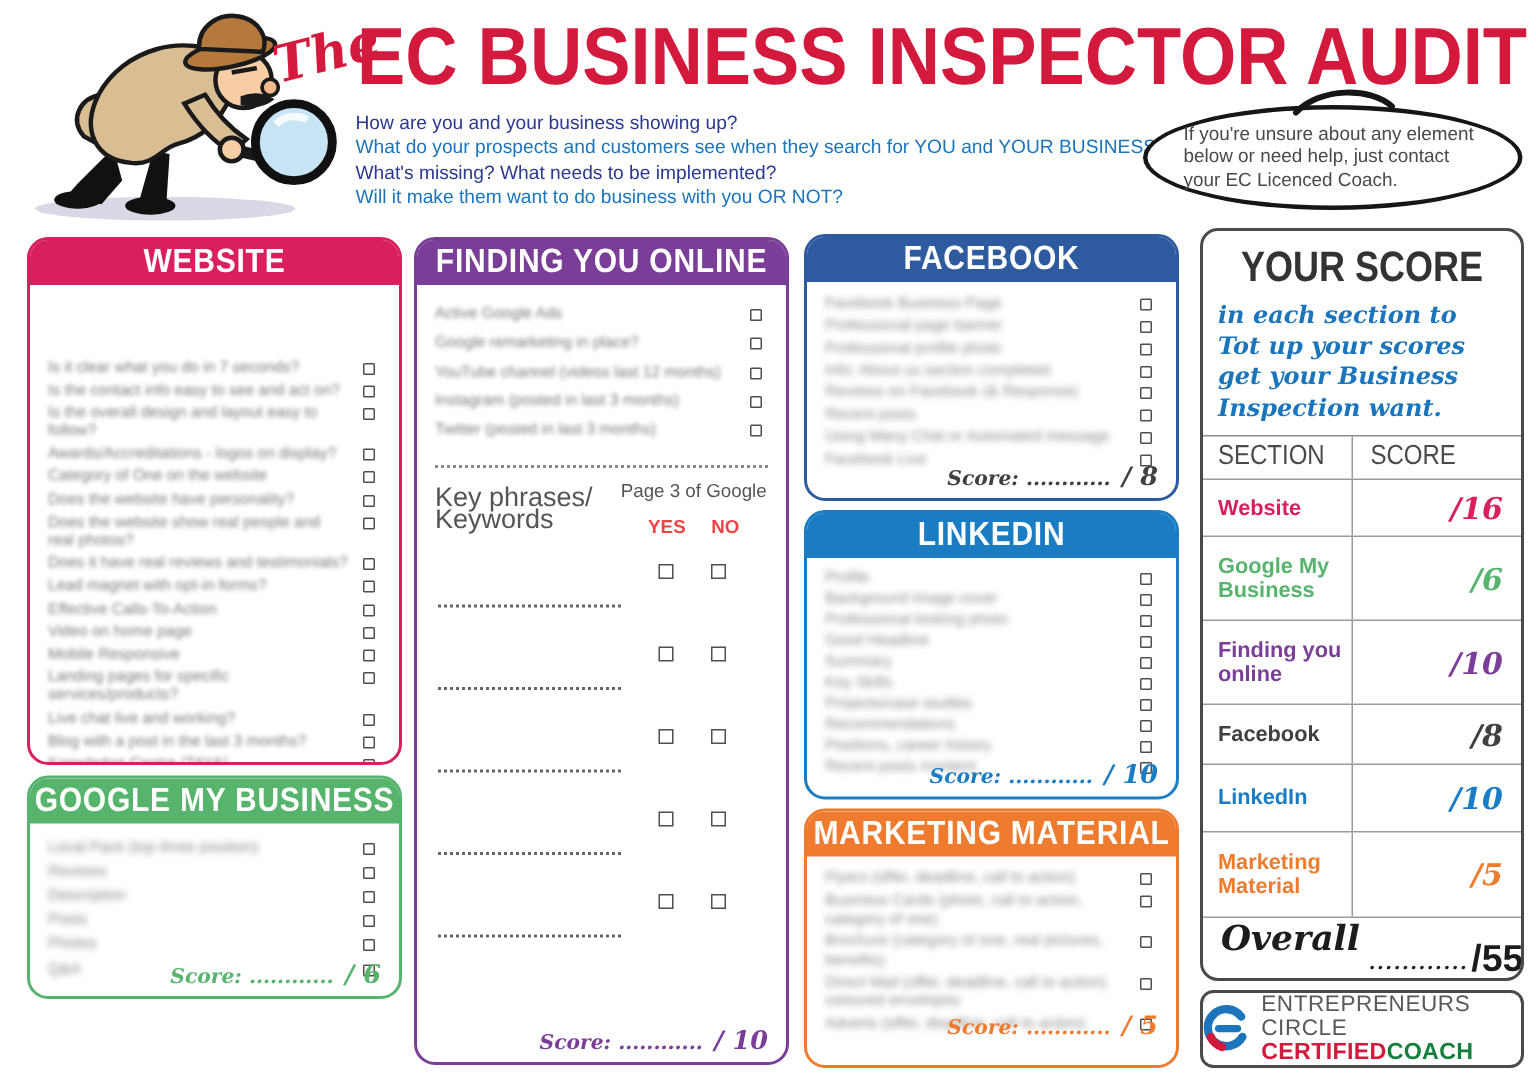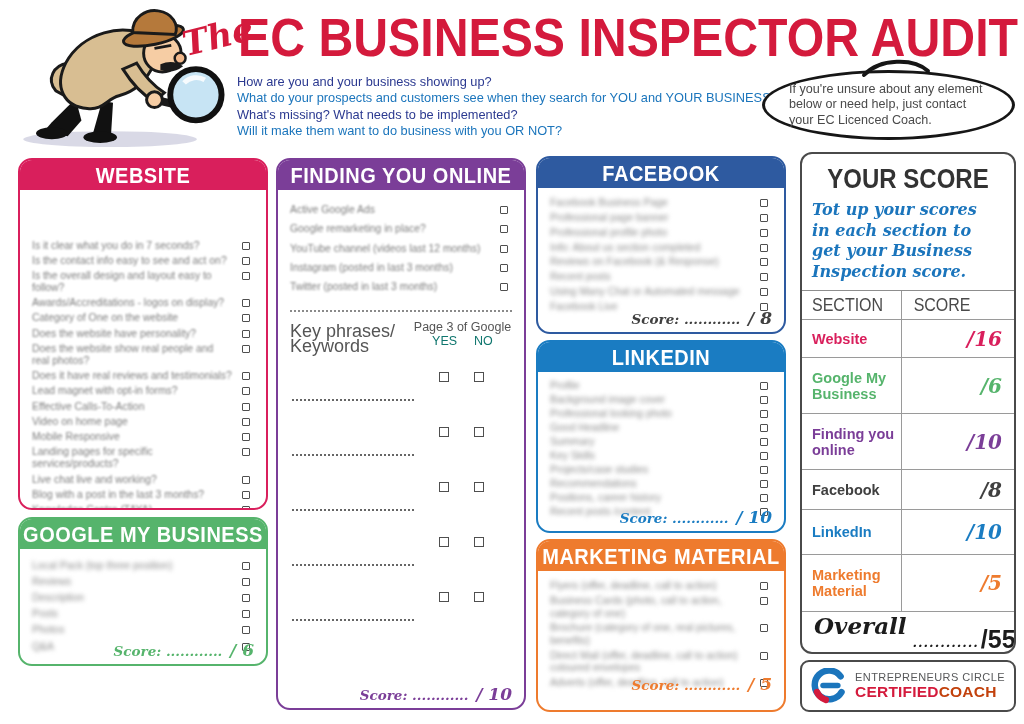--- a/index.html
+++ b/index.html
@@ -50,21 +50,21 @@
   #linkedin-panel .check-row { margin:1.4px 0; }
   #marketing-panel .check-row { margin:2.2px 0; }
   #marketing-panel .check-text { max-width:195px; }
 
   
   #fyo-panel .check-row { margin:6.8px 0; }
   .fyo-sep { border-top:2px dotted #8a8a8a; margin:16px 2px 8px 0; }
   .kw-head { display:flex; margin-top:4px; }
   .kw-left { width:54%; text-align:left; font-size:18px; color:#555; line-height:15px; padding-top:4px; }
   .kw-right { width:46%; text-align:center; font-size:12.5px; color:#555; }
-  .kw-yesno { display:flex; justify-content:center; gap:17px; font-weight:normal; font-size:12.5px; color:#0f766e; margin-top:0; }
+  .kw-yesno { display:flex; justify-content:center; gap:17px; font-weight:bold; font-size:12.5px; color:#ef4444; margin-top:10px; }
   .kw-rows { margin-top:8px; }
   .kw-row { position:relative; height:55px; }
   .kw-boxes { position:absolute; right:30px; top:10px; display:flex; gap:25px; }
   .kw-box { width:10px; height:10px; border:1.6px solid #4f4f4f; background:#fff; }
   .kw-line { position:absolute; left:2px; top:37px; width:122px; border-top:2.2px dotted #666; }
 
   
   #score-panel { left:800px; top:152px; width:216px; height:502px; border:2.5px solid #4a4a4a; border-radius:12px; }
   .sp-title { text-align:center; margin-top:11px; font-size:24px; font-weight:800; color:#333;
               transform:scaleY(1.18); letter-spacing:0; }
@@ -85,23 +85,23 @@
   .sp-overall { border-top:1.5px solid #9a9a9a; flex:1; display:flex; align-items:center; padding:0 10px 0 12px;
                 font-family:"DejaVu Serif", serif; font-style:italic; font-weight:bold; color:#1c1c1c; }
   .sp-overall .ov-label { font-size:23px; }
   .sp-overall .ov-dots { font-size:13px; margin:6px 2px 0 6px; letter-spacing:1px; }
   .sp-overall .ov-score { font-size:25px; margin-left:auto; font-style:normal; font-family:"Liberation Sans", sans-serif; font-weight:800; }
 
   
   #logo-box { position:absolute; left:800px; top:660px; width:216px; height:52px; border:2.5px solid #4a4a4a;
               border-radius:9px; background:#fff; display:flex; align-items:center; justify-content:center; gap:7px; }
   .logo-text { display:flex; flex-direction:column; line-height:1.05; }
-  .logo-line1 { font-size:11px; color:#57585A; letter-spacing:.4px; }
+  .logo-line1 { font-size:15px; color:#57585A; letter-spacing:.4px; }
   .logo-line2 { font-size:15.5px; font-weight:800; letter-spacing:.2px; }
-  .logo-certified { color:#D41A3C; } .logo-coach { color:#c2410c; }
+  .logo-certified { color:#D41A3C; } .logo-coach { color:#15803d; }
 </style>
 </head>
 <body>
 
 <div id="page">
 
   <svg class="detective" viewBox="0 0 220 150" width="222" height="148">
     <ellipse cx="105" cy="139" rx="88" ry="8" fill="#c4c4d8" opacity="0.65"></ellipse>
     <path d="M70 98 L46 122 L38 131 L62 136 L76 120 Z" fill="#111"></path>
     <ellipse cx="46" cy="133" rx="16" ry="6" fill="#111"></ellipse>
@@ -530,24 +530,24 @@
         <span>Score: ............</span>
         <span class="max">/ 5</span>
       </div>
     </div>
   </div>
 
   <div id="score-panel" class="panel">
     <div class="sp-title">YOUR SCORE</div>
     <div class="sp-note">
 
-    <div>Tot up your scores</div>
-        <div>in each section to</div>
+    <div>in each section to</div>
+        <div>Tot up your scores</div>
         <div>get your Business</div>
-        <div>Inspection score.</div>
+        <div>Inspection want.</div>
       </div>
     <div class="sp-table">
       <div class="sp-row sp-head" style="height:28px;">
         <div class="cell-l">
             <span>SECTION</span>
           </div>
         <div class="cell-r">
             <span>SCORE</span>
           </div>
       </div>

